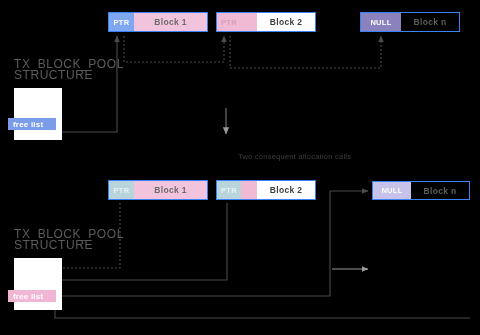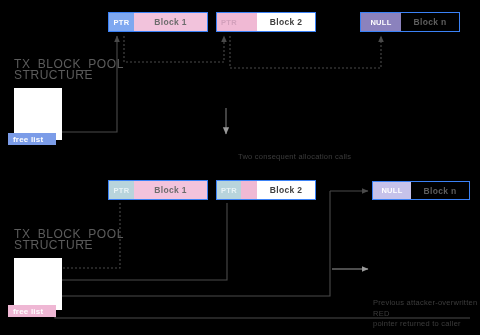--- a/index.html
+++ b/index.html
@@ -69,21 +69,20 @@
     position: absolute;
     box-sizing: border-box;
     display: flex;
     align-items: center;
     padding-left: 5px;
     font-size: 8px;
     color: #ffffff;
     font-weight: bold;
     letter-spacing: 0.2px;
     z-index: 5;
-    margin-top: 15px;
   }
   .note {
     position: absolute;
     color: #3d3d3d;
     font-size: 7.5px;
     line-height: 10.5px;
     letter-spacing: 0.25px;
     white-space: pre-line;
     z-index: 4;
     margin-top: 39px;
@@ -191,16 +190,14 @@
     <div class="cell cell-ptr" style="width:24px; background:#b8d4dc; color:#e9f3f6;">PTR</div>
     <div class="cell" style="width:16px; background:#f0b9d4;"></div>
     <div class="cell cell-body" style="background:#ffffff; color:#3f3f3f;">Block 2</div>
   </div>
 
   <div class="blk" style="left:372px; top:181px; width:98px; height:19px;">
     <div class="cell cell-ptr" style="width:38px; background:#c6c2ea; color:#ffffff;">NULL</div>
     <div class="cell cell-body" style="background:#000000; color:#5e5e5e;">Block n</div>
   </div>
 
-  <div class="note" style="left:373px; top:259px; width:105px;">Previous attacker-overwritten RED
-pointer returned to caller</div>
 
 </div>
 
 </body></html>

